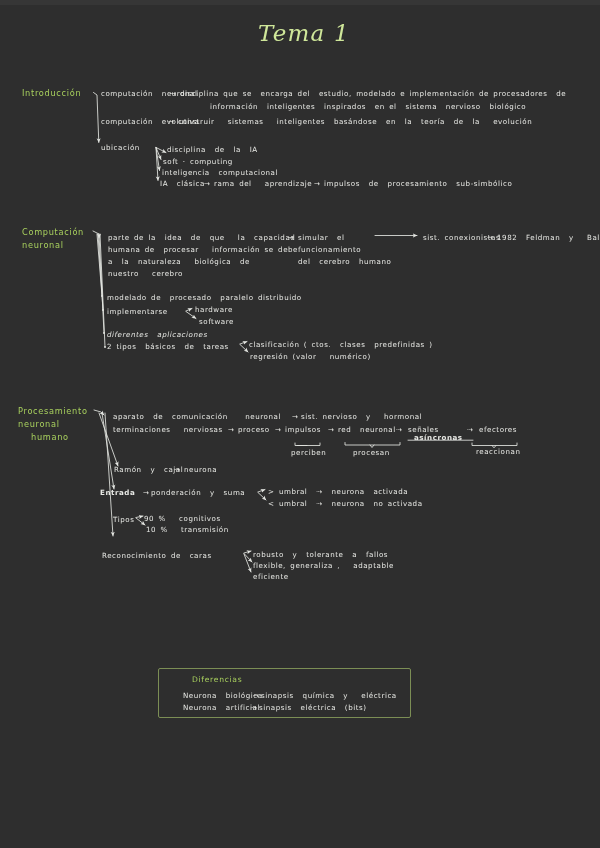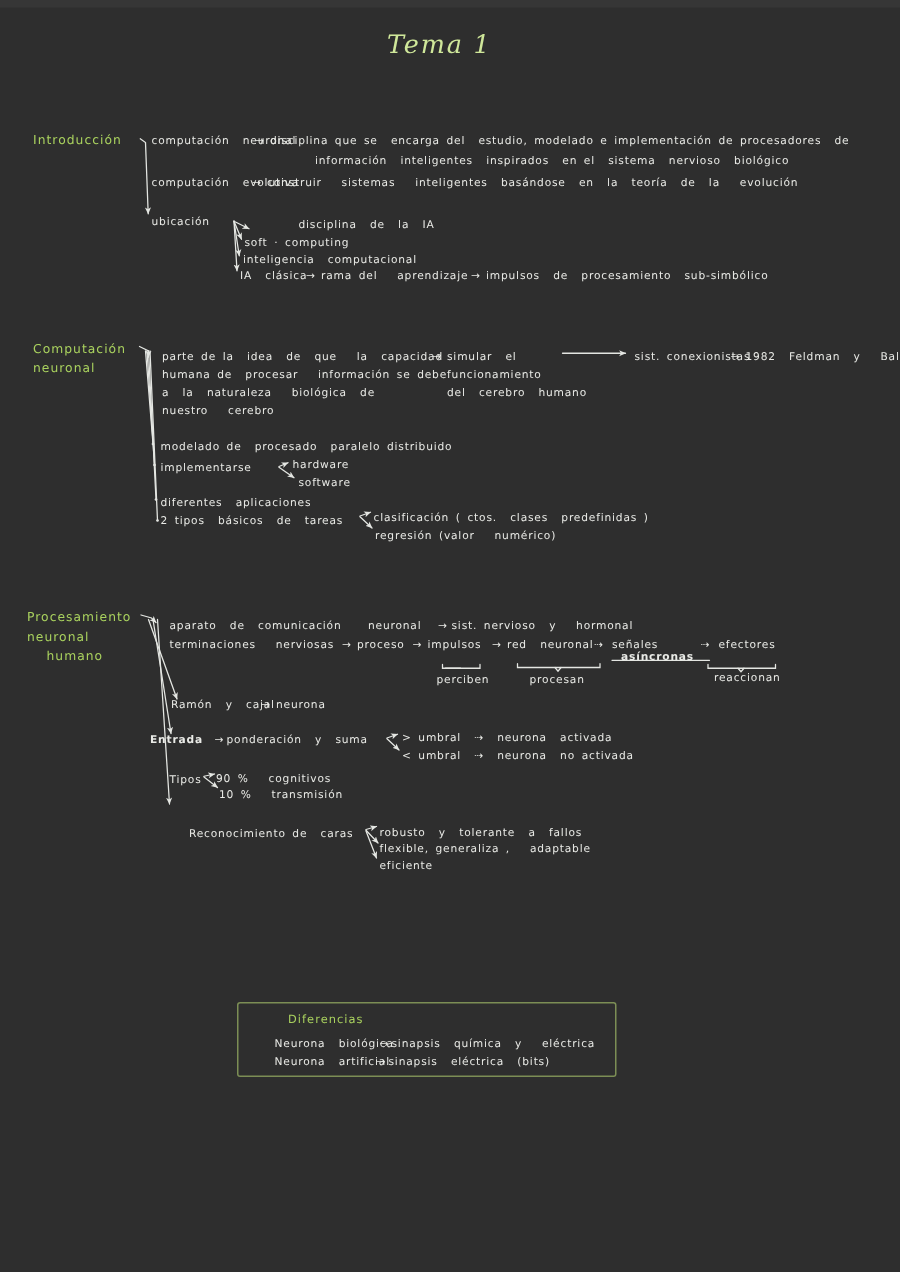--- a/index.html
+++ b/index.html
@@ -40,21 +40,21 @@
     white-space: pre;
     line-height: 11.4px;
     text-rendering: optimizeLegibility;
   }
 
   .title {
     position: absolute;
     color: #cfe79a;
     font-family: "DejaVu Serif", serif;
     font-style: italic;
-    font-size: 17px;
+    font-size: 23px;
     letter-spacing: 1.2px;
     white-space: pre;
   }
   .hdr {
     position: absolute;
     color: #a9d15e;
     font-family: "DejaVu Sans", sans-serif;
     font-size: 8.2px;
     letter-spacing: 0.7px;
     white-space: pre;
@@ -151,21 +151,21 @@
   <div class="t" style="left:101px; top:88px;">computación  neuronal</div>
   <div class="t" style="left:170px; top:88px;">→</div>
   <div class="t" style="left:210px; top:101px;">información  inteligentes  inspirados  en el  sistema  nervioso  biológico</div>
   <div class="t" style="left:180px; top:88px;">disciplina que se  encarga del  estudio, modelado e implementación de procesadores  de</div>
 
   <div class="t" style="left:101px; top:116px;">computación  evolutiva</div>
   <div class="t" style="left:168px; top:116px;">→</div>
   <div class="t" style="left:178px; top:116px;">construir   sistemas   inteligentes  basándose  en  la  teoría  de  la   evolución</div>
 
   <div class="t" style="left:101px; top:142px;">ubicación</div>
-  <div class="t" style="left:167px; top:144px;margin-left:32px;">disciplina  de  la  IA</div>
+  <div class="t" style="left:167px; top:144px;">disciplina  de  la  IA</div>
   <div class="t" style="left:163px; top:156px;">soft · computing</div>
   <div class="t" style="left:162px; top:167px;">inteligencia  computacional</div>
   <div class="t" style="left:160px; top:178px;">IA  clásica</div>
   <div class="t" style="left:204px; top:178px;">→</div>
   <div class="t" style="left:214px; top:178px;">rama del   aprendizaje</div>
   <div class="t" style="left:314px; top:178px;">→</div>
   <div class="t" style="left:324px; top:178px;">impulsos  de  procesamiento  sub-simbólico</div>
 
   <div class="hdr" style="left:22px; top:226px;">Computación</div>
   <div class="hdr" style="left:22px; top:239px;">neuronal</div>
@@ -181,21 +181,21 @@
   <div class="t" style="left:298px; top:256px;">del  cerebro  humano</div>
 
   <div class="t" style="left:423px; top:232px;">sist. conexionistas</div>
   <div class="t" style="left:487px; top:232px;">→</div>
   <div class="t" style="left:497px; top:232px;">1982  Feldman  y   Ballard</div>
 
   <div class="t" style="left:107px; top:292px;">modelado de  procesado  paralelo distribuido</div>
   <div class="t" style="left:107px; top:306px;">implementarse</div>
   <div class="t" style="left:195px; top:304px;">hardware</div>
   <div class="t" style="left:199px; top:316px;">software</div>
-  <div class="t" style="left:107px; top:329px;">diferentes  aplicaciones</div>
+  <div class="t" style="left:107px; top:329px;font-style:italic;">diferentes  aplicaciones</div>
   <div class="t" style="left:107px; top:341px;">2 tipos  básicos  de  tareas</div>
   <div class="t" style="left:249px; top:339px;">clasificación ( ctos.  clases  predefinidas )</div>
   <div class="t" style="left:250px; top:351px;">regresión (valor   numérico)</div>
 
   <div class="hdr" style="left:18px; top:405px;">Procesamiento</div>
   <div class="hdr" style="left:18px; top:418px;">neuronal</div>
   <div class="hdr" style="left:18px; top:431px;padding-left:13px;">humano</div>
 
   <div class="t" style="left:113px; top:411px;">aparato  de  comunicación    neuronal</div>
   <div class="t" style="left:292px; top:411px;">→</div>
@@ -226,21 +226,21 @@
   <div class="t" style="left:100px; top:487px;font-weight:bold;">Entrada</div>
   <div class="t" style="left:143px; top:487px;">→</div>
   <div class="t" style="left:151px; top:487px;">ponderación  y  suma</div>
   <div class="t" style="left:268px; top:486px;">&gt; umbral  ⇢  neurona  activada</div>
   <div class="t" style="left:268px; top:498px;">&lt; umbral  ⇢  neurona  no activada</div>
 
   <div class="t" style="left:113px; top:514px;">Tipos</div>
   <div class="t" style="left:144px; top:513px;">90 %   cognitivos</div>
   <div class="t" style="left:146px; top:524px;">10 %   transmisión</div>
 
-  <div class="t" style="left:126px; top:550px;">Reconocimiento de  caras</div>
+  <div class="t" style="left:102px; top:550px;">Reconocimiento de  caras</div>
   <div class="t" style="left:253px; top:549px;">robusto  y  tolerante  a  fallos</div>
   <div class="t" style="left:253px; top:560px;">flexible, generaliza ,   adaptable</div>
   <div class="t" style="left:253px; top:571px;">eficiente</div>
 
   <div class="box" style="left:158px; top:668px; width:253px; height:50px;"></div>
 
   <div class="hdr" style="left:164px; top:673px; font-size:7.6px;padding-left:28px;">Diferencias</div>
 
   <div class="t" style="left:183px; top:690px;">Neurona  biológica</div>
   <div class="t" style="left:253px; top:690px;">→</div>

